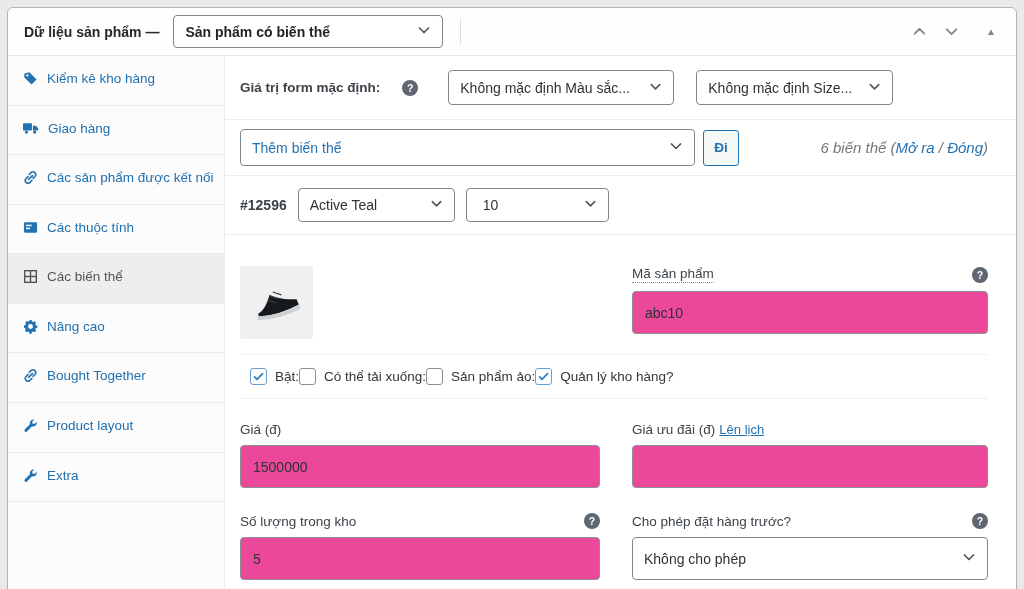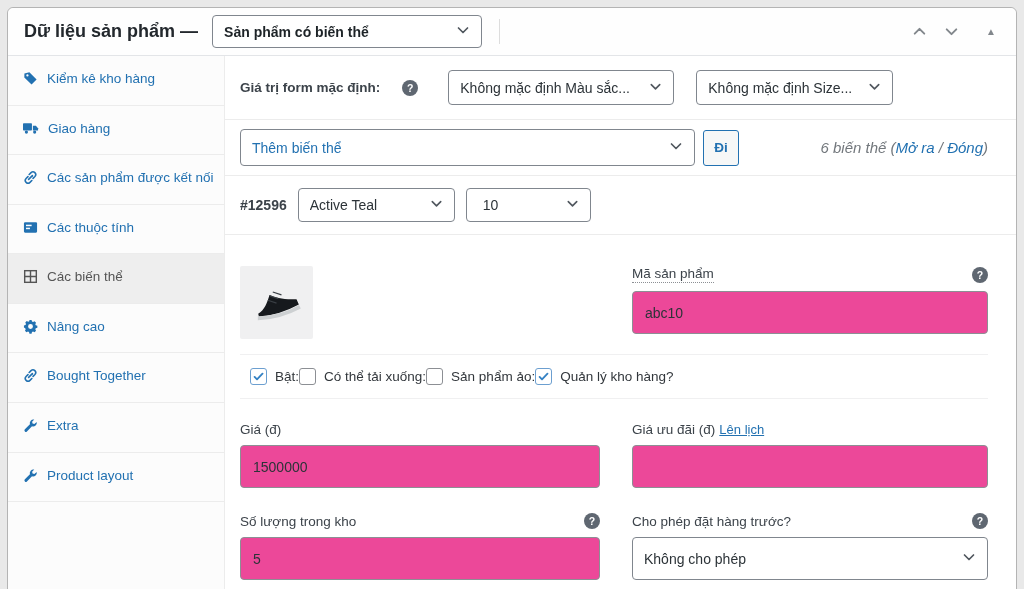--- a/index.html
+++ b/index.html
@@ -13,21 +13,21 @@
   .panel {
     position:absolute; left:7px; top:7px; width:1010px; height:620px;
     background:#fff; border:1px solid #b4b4b4; border-radius:6px 6px 0 0;
   }
   
   .panel-header {
     height:48px; display:flex; align-items:center;
     padding:0 14px 0 16px; border-bottom:1px solid #e3e5e8;
     background:#fefefe; border-radius:6px 6px 0 0;
   }
-  .panel-title { font-size:18px; font-weight:bold; color:#23282d; margin-right:14px; white-space:nowrap; }
+  .panel-title { font-size:14px; font-weight:bold; color:#23282d; margin-right:14px; white-space:nowrap; }
   .select {
     position:relative; display:inline-flex; align-items:center; justify-content:space-between;
     border:1px solid #80868e; border-radius:4px; background:#fff;
     padding:0 10px 0 11px; color:#2c3338; font-size:14px; gap:8px; cursor:pointer; white-space:nowrap;
   }
   .select .sel-text { overflow:hidden; text-overflow:ellipsis; }
   .select svg { flex:none; }
   .product-type-select { width:270px; height:33px; font-weight:600; color:#1d2327; }
   .header-sep { width:1px; height:25px; background:#ddd; margin-left:17px; }
   .header-actions { margin-left:auto; display:flex; align-items:center; gap:10px; color:#82878c; }
@@ -65,21 +65,21 @@
     display:flex; align-items:center; justify-content:center;
   }
   .var-count { margin-left:auto; font-style:italic; color:#72777c; font-size:15px; }
   .var-count a { color:#2271b1; text-decoration:none; cursor:pointer; }
   .variation-head {
     display:flex; align-items:center; gap:11px;
     padding:12px 15px; border-bottom:1px solid #ececec;
   }
   .var-id { font-weight:bold; color:#3c434a; font-size:14px; }
   .sel-var-color { width:157px; height:34px; }
-  .sel-var-size  { width:125px; height:34px;padding-left:16px; }
+  .sel-var-size  { width:143px; height:34px;padding-left:16px; }
   
   .variation-body { padding:0 28px 0 15px; }
   .var-top { display:flex; align-items:flex-start; padding-top:31px; }
   .image-box {
     width:73px; height:73px; background:#f0f0f1; border-radius:2px;
     display:flex; align-items:center; justify-content:center; cursor:pointer; overflow:hidden;
   }
   .sku-col { margin-left:auto; width:356px; }
   .label-row { display:flex; align-items:center; justify-content:space-between; margin-bottom:8px; }
   .field-label { color:#3c434a; font-size:13.5px; }
@@ -221,29 +221,29 @@
             </svg>
         </span>
         <span>Bought Together</span>
       </div>
       <div class="side-item">
         <span class="icon">
           <svg width="15" height="15" viewBox="0 0 16 16">
               <path fill="currentColor" d="M14.6 4.3a3.9 3.9 0 01-5 4.6l-5.4 5.4a1.55 1.55 0 11-2.2-2.2l5.4-5.4a3.9 3.9 0 014.6-5l-2.3 2.3.5 1.9 1.9.5 2.5-2.1z"></path>
             </svg>
         </span>
+        <span>Product layout</span>
+      </div>
+      <div class="side-item">
+        <span class="icon">
+          <svg width="15" height="15" viewBox="0 0 16 16">
+              <path fill="currentColor" d="M14.6 4.3a3.9 3.9 0 01-5 4.6l-5.4 5.4a1.55 1.55 0 11-2.2-2.2l5.4-5.4a3.9 3.9 0 014.6-5l-2.3 2.3.5 1.9 1.9.5 2.5-2.1z"></path>
+            </svg>
+        </span>
         <span>Extra</span>
-      </div>
-      <div class="side-item">
-        <span class="icon">
-          <svg width="15" height="15" viewBox="0 0 16 16">
-              <path fill="currentColor" d="M14.6 4.3a3.9 3.9 0 01-5 4.6l-5.4 5.4a1.55 1.55 0 11-2.2-2.2l5.4-5.4a3.9 3.9 0 014.6-5l-2.3 2.3.5 1.9 1.9.5 2.5-2.1z"></path>
-            </svg>
-        </span>
-        <span>Product layout</span>
       </div>
     </nav>
 
     <main class="main">
 
       <div class="defaults-row">
         <span class="defaults-label">Giá trị form mặc định:</span>
         <span class="help-tip">?</span>
         <div class="select sel-color">
           <span class="sel-text">Không mặc định Màu sắc...</span>

